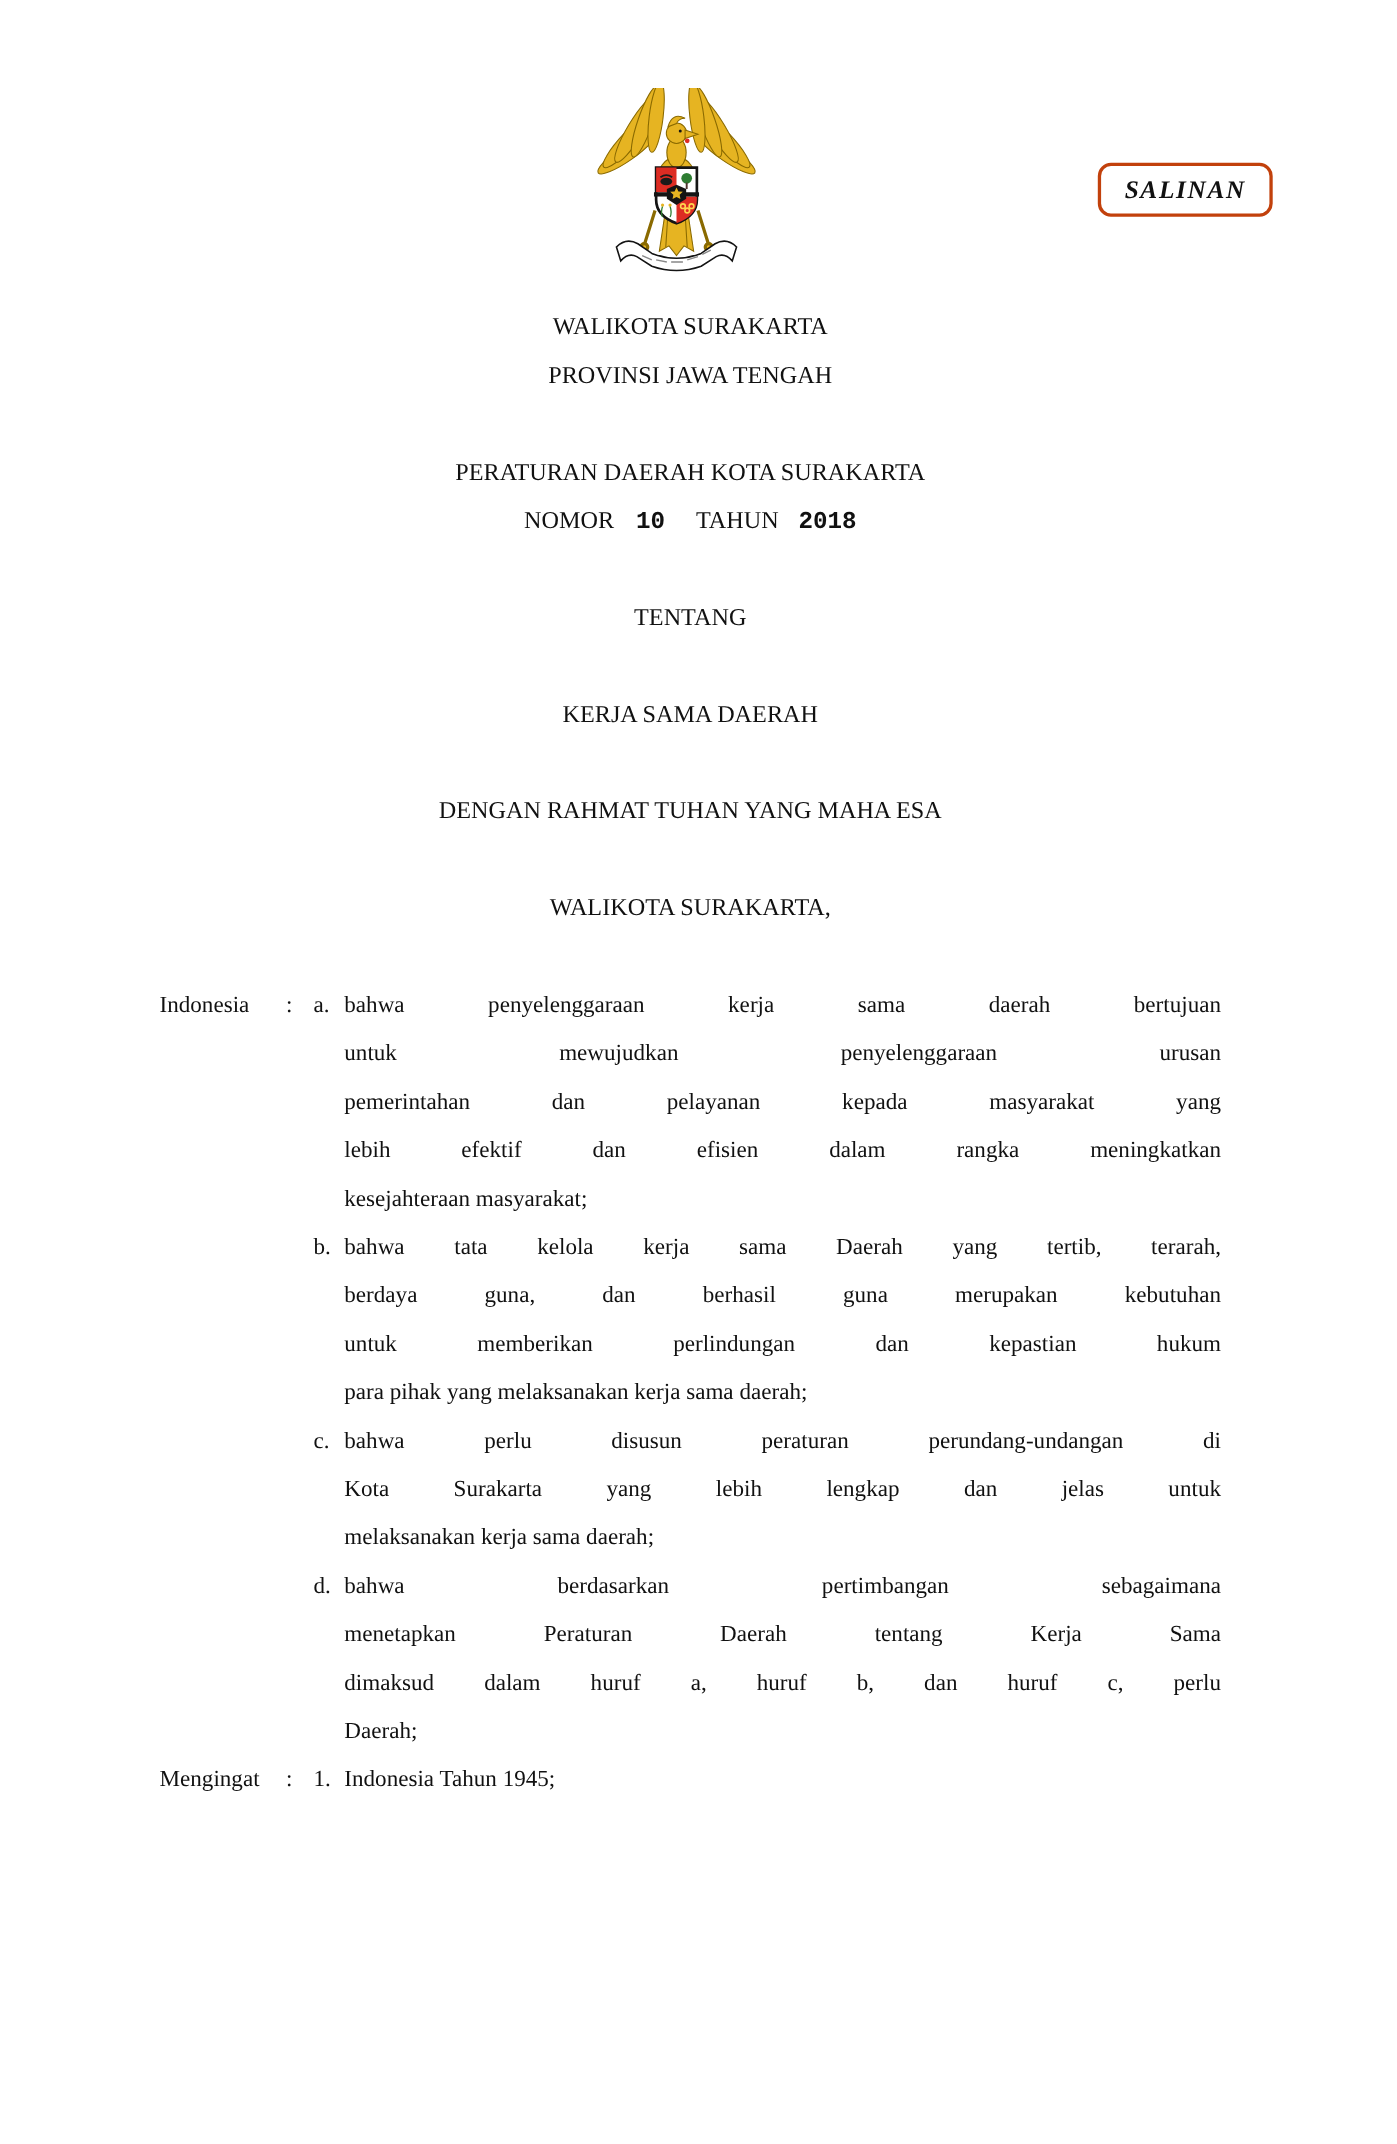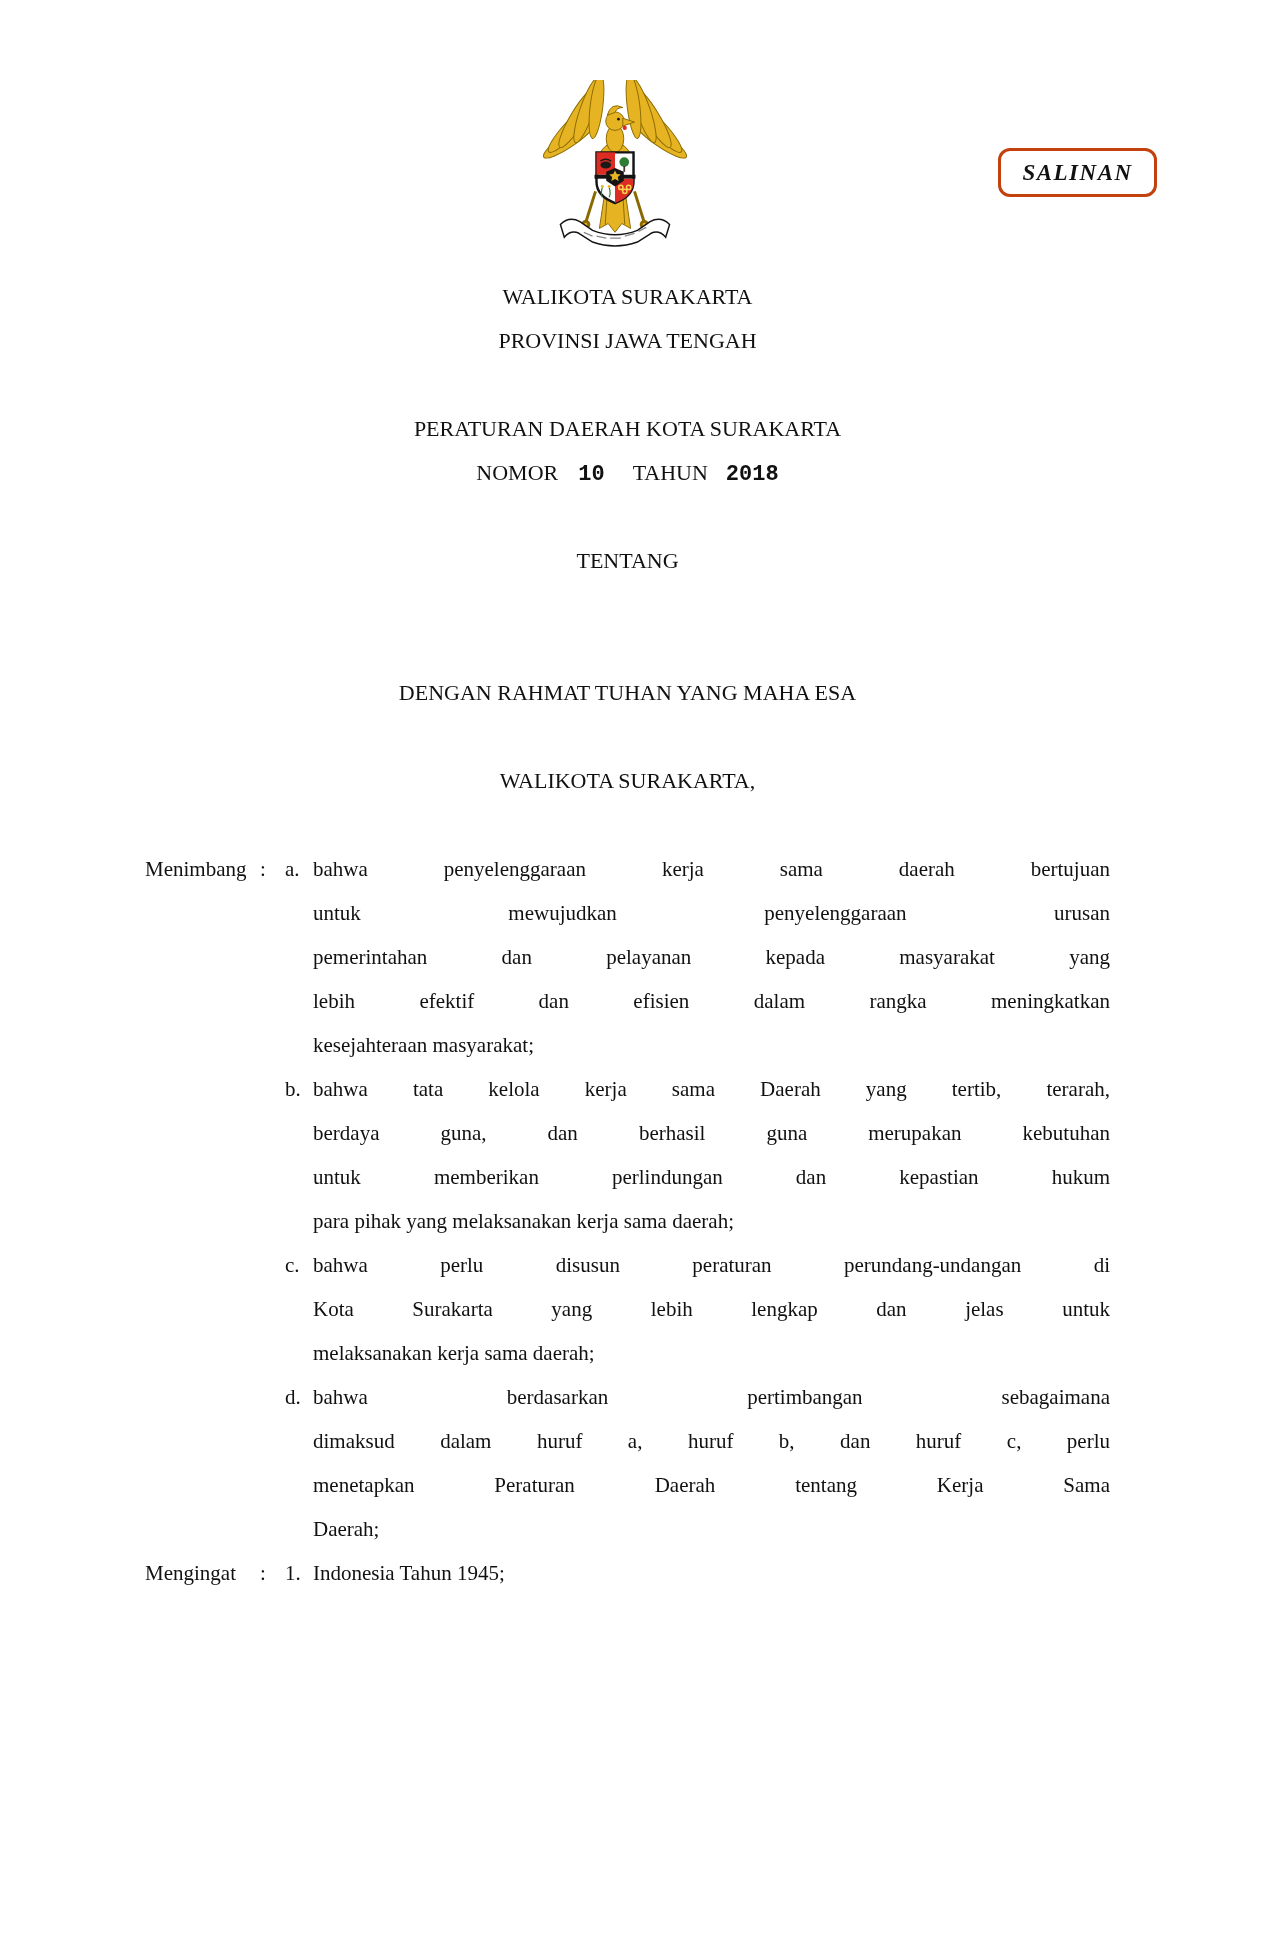--- a/index.html
+++ b/index.html
@@ -118,30 +118,31 @@
 
   <div class="hline">PERATURAN DAERAH KOTA SURAKARTA</div>
   <div class="hline">
     <span>NOMOR</span><span class="mono gap-a">10</span><span class="gap-b">TAHUN</span><span class="mono gap-c">2018</span>
   </div>
   <div class="blank"></div>
 
   <div class="hline">TENTANG</div>
   <div class="blank"></div>
 
+  <div class="hline">KERJA SAMA DAERAH</div>
   <div class="blank"></div>
 
   <div class="hline">DENGAN RAHMAT TUHAN YANG MAHA ESA</div>
   <div class="blank"></div>
 
   <div class="hline">WALIKOTA SURAKARTA,</div>
   <div class="blank"></div>
 
   <div class="row">
-    <div class="cell-label">Menimbang</div>
+    <div class="cell-label">Indonesia</div>
     <div class="cell-colon">:</div>
     <div class="cell-marker">a.</div>
     <div class="cell-text">
       <div class="jline">bahwa penyelenggaraan kerja sama daerah bertujuan</div>
       <div class="jline">untuk mewujudkan penyelenggaraan urusan</div>
       <div class="jline">pemerintahan dan pelayanan kepada masyarakat yang</div>
       <div class="jline">lebih efektif dan efisien dalam rangka meningkatkan</div>
       <div class="jline last">kesejahteraan masyarakat;</div>
     </div>
   </div>
@@ -168,22 +169,22 @@
       <div class="jline last">melaksanakan kerja sama daerah;</div>
     </div>
   </div>
 
   <div class="row">
     <div class="cell-label"></div>
     <div class="cell-colon"></div>
     <div class="cell-marker">d.</div>
     <div class="cell-text">
       <div class="jline">bahwa berdasarkan pertimbangan sebagaimana</div>
+      <div class="jline">menetapkan Peraturan Daerah tentang Kerja Sama</div>
       <div class="jline">dimaksud dalam huruf a, huruf b, dan huruf c, perlu</div>
-      <div class="jline">menetapkan Peraturan Daerah tentang Kerja Sama</div>
       <div class="jline last">Daerah;</div>
     </div>
   </div>
 
   <div class="row">
     <div class="cell-label">Mengingat</div>
     <div class="cell-colon">:</div>
     <div class="cell-marker">1.</div>
     <div class="cell-text">
       <div class="jline last">Indonesia Tahun 1945;</div>

